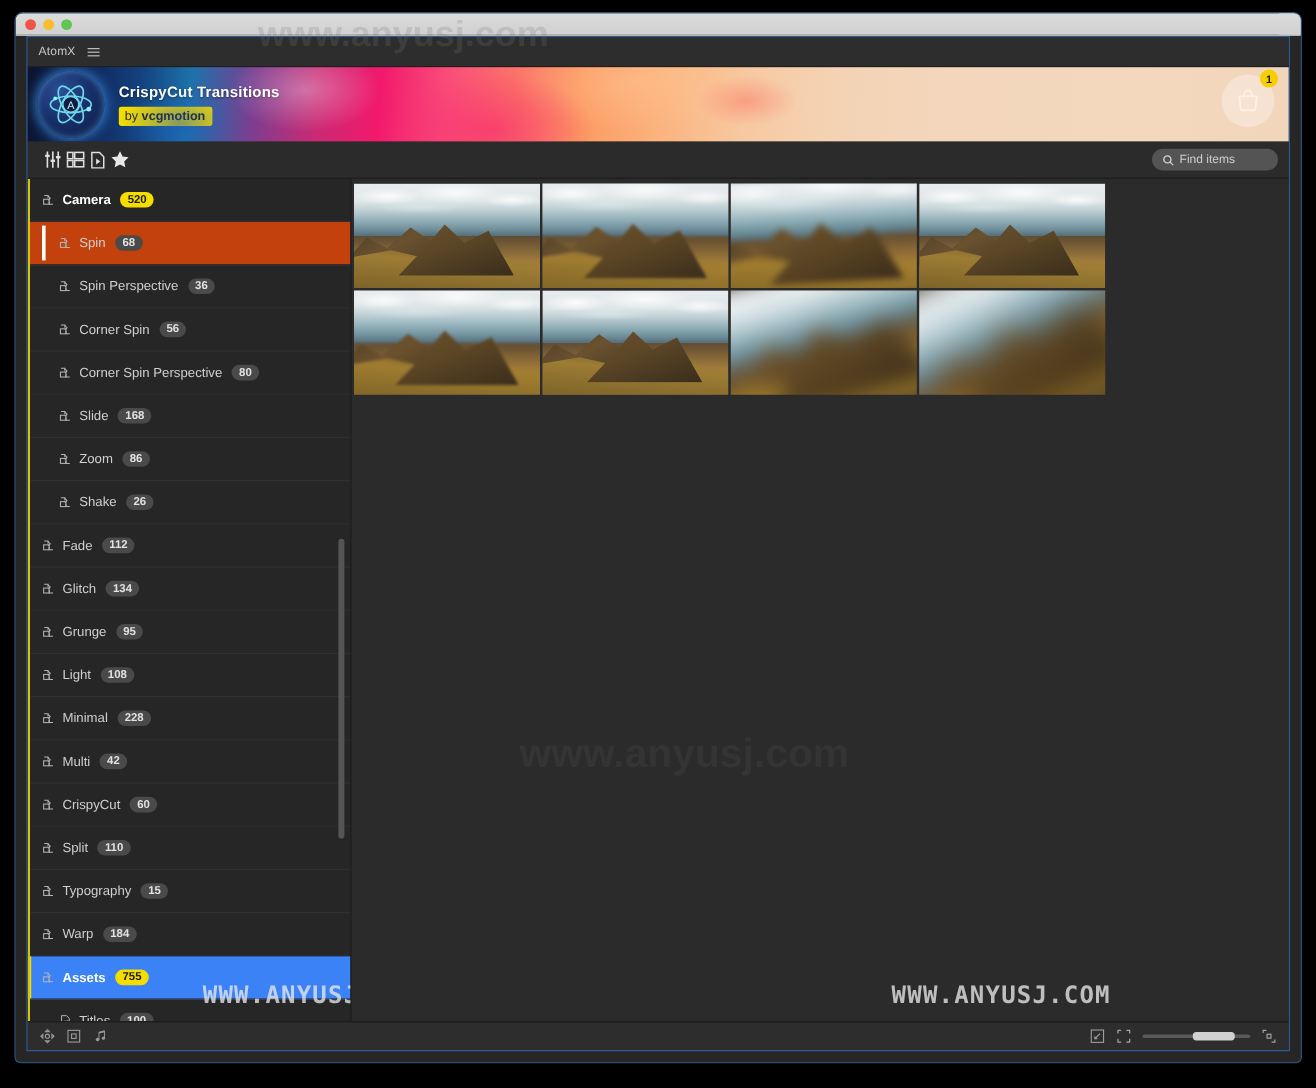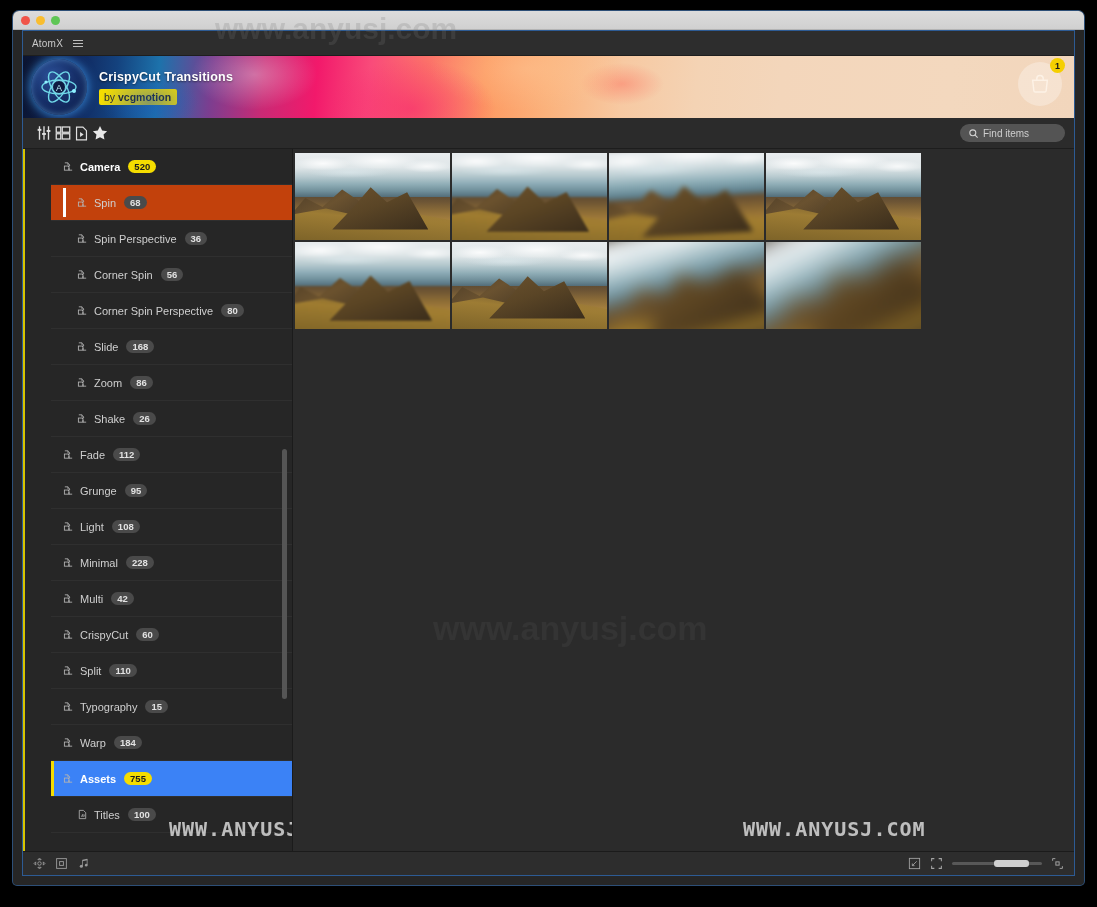--- a/index.html
+++ b/index.html
@@ -134,21 +134,21 @@
   
   #body { flex: 1 1 auto; display:flex; min-height: 0; position: relative; }
 
   
   #sidebar {
     width: 270px; flex: 0 0 270px;
     background:#262626; position: relative;
     overflow: hidden;
     border-right: 1px solid #1b1b1b;
   }
-  #sidebar-scroll { position:absolute; inset:0; overflow:hidden;padding-left:28px; }
+  #sidebar-scroll { position:absolute; inset:0; overflow:hidden; }
   .srow {
     position: relative;
     height: 36px; display:flex; align-items:center;
     border-bottom: 1px solid #2f2f2f;
     padding-left: 12px; cursor: pointer;
     gap: 6px;
   }
   .srow.child { padding-left: 26px; }
   .srow.active-yellow { background:#3b82f6; }
   .srow.active-yellow::before{
@@ -449,20 +449,32 @@
               <span style="display: flex;">
                 <svg width="11" height="11" viewBox="0 0 24 24" stroke="#b4b4b4" stroke-width="1.9" fill="none">
   <path d="M4 4h7v5"></path>
                   <path d="M20 20h-7v-5"></path>
                   <path d="M11 9l4-4-4-4" transform="translate(0,4)"></path>
   <rect x="3" y="11" width="10" height="9"></rect>
                 </svg>
               </span>
               <span class="lbl">Fade</span>
               <span class="pill">112</span>
+            </div>
+            <div class="srow">
+              <span style="display: flex;">
+                <svg width="11" height="11" viewBox="0 0 24 24" stroke="#b4b4b4" stroke-width="1.9" fill="none">
+  <path d="M4 4h7v5"></path>
+                  <path d="M20 20h-7v-5"></path>
+                  <path d="M11 9l4-4-4-4" transform="translate(0,4)"></path>
+  <rect x="3" y="11" width="10" height="9"></rect>
+                </svg>
+              </span>
+              <span class="lbl">Glitch</span>
+              <span class="pill">134</span>
             </div>
             <div class="srow">
               <span style="display: flex;">
                 <svg width="11" height="11" viewBox="0 0 24 24" stroke="#b4b4b4" stroke-width="1.9" fill="none">
   <path d="M4 4h7v5"></path>
                   <path d="M20 20h-7v-5"></path>
                   <path d="M11 9l4-4-4-4" transform="translate(0,4)"></path>
   <rect x="3" y="11" width="10" height="9"></rect>
                 </svg>
               </span>

